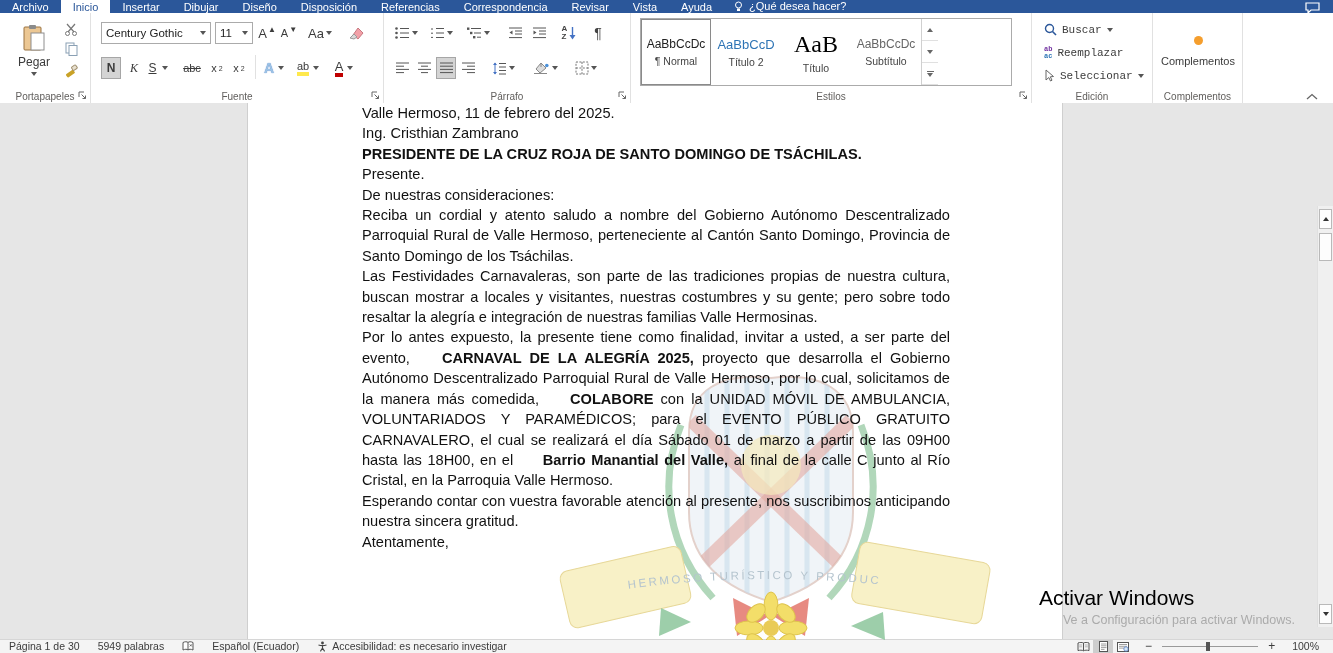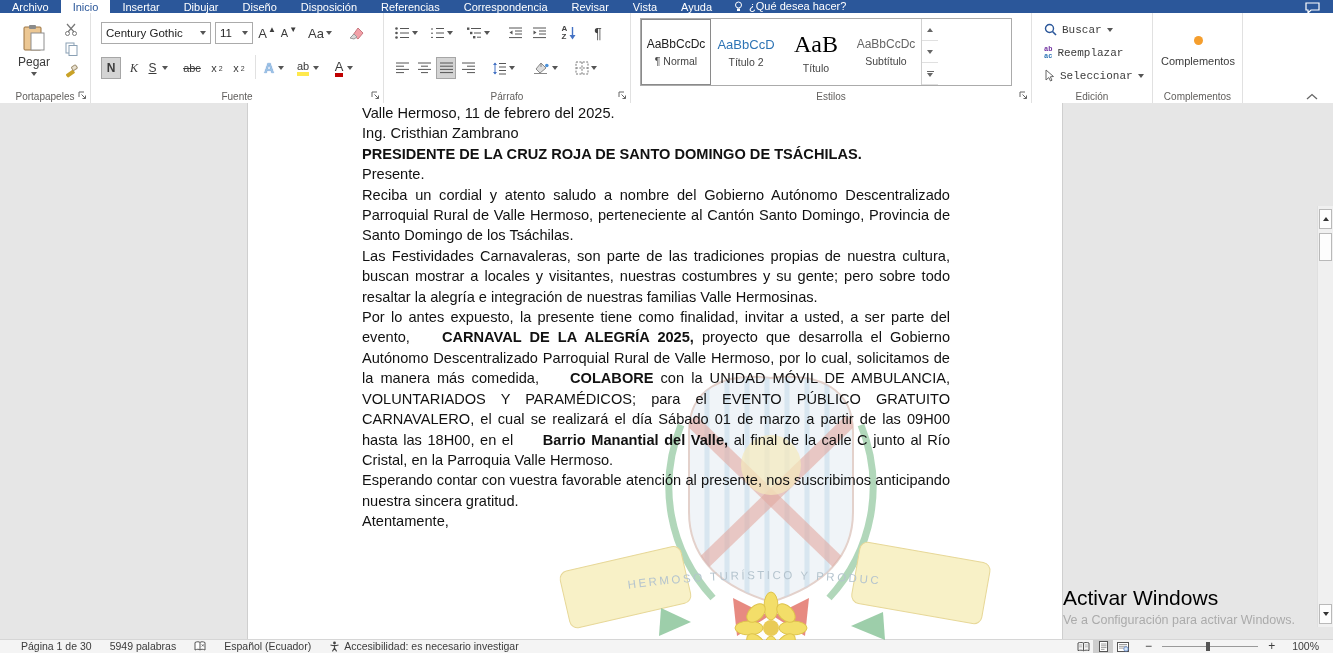--- a/index.html
+++ b/index.html
@@ -40,27 +40,27 @@
   .content p{margin:0;text-align:justify;}
   .dateline{margin-top:-13px;text-align:right;white-space:nowrap;}
   .b{font-weight:bold;margin-left:24px;}
   .recipient{margin-top:17px;}
   .salut{margin-top:27px;}
   .mt10{margin-top:10px;} .mt8{margin-top:8px;} .mt12{margin-top:12px;} .mt11{margin-top:11px;}
   .wm{position:absolute;left:293px;top:267px;z-index:1;opacity:.85;}
   
   .activate{position:absolute;right:38px;bottom:13px;text-align:left;color:#9a9a9a;z-index:5;}
   .activate .l1{font-size:21px;font-weight:300;color:#000000;}
-  .activate .l2{font-size:12.5px;color:#ababab;margin-top:3px;}
+  .activate .l2{font-size:12.5px;color:#ababab;margin-top:3px;margin-left:24px;}
   
   .vscroll{position:absolute;top:103px;right:0;width:15px;bottom:13px;background:#f0f0f0;border-left:1px solid #e0e0e0;}
   .sbtn{position:absolute;left:1px;width:13px;height:20px;background:#fdfdfd;border:1px solid #b9b9b9;box-sizing:border-box;display:flex;align-items:center;justify-content:center;}
   .sthumb{position:absolute;left:1px;width:13px;background:#fdfdfd;border:1px solid #b9b9b9;box-sizing:border-box;}
   
-  .statusbar{position:absolute;left:0;right:0;bottom:0;height:13px;background:#f4f4f4;border-top:1px solid #d6d6d6;font-size:10.5px;color:#3b3b3b;display:flex;align-items:center;overflow:hidden;padding-left:12px;}
+  .statusbar{position:absolute;left:0;right:0;bottom:0;height:13px;background:#f4f4f4;border-top:1px solid #d6d6d6;font-size:10.5px;color:#3b3b3b;display:flex;align-items:center;overflow:hidden;}
   .sitem{padding:0 9px;white-space:nowrap;display:flex;align-items:center;gap:4px;height:13px;line-height:13px;}
   .s-spacer{flex:1;}
   .viewbtn{width:20px;height:13px;display:flex;align-items:center;justify-content:center;}
   .viewbtn.sel{background:#cecece;}
   .ztrack{width:96px;height:1px;background:#9a9a9a;position:relative;margin:0 6px;}
   .zthumb{position:absolute;top:-4px;left:44px;width:4px;height:9px;background:#555;}
   svg{display:block;}
 </style>
 </head>
 <body>
@@ -448,20 +448,21 @@
         <text font-size="11.5" fill="#a8bac6" letter-spacing="2.5" font-family="Liberation Sans, sans-serif">
           <textPath href="#wmArc" startOffset="58">HERMOSO TURÍSTICO Y PRODUC</textPath>
         </text>
       </svg>
 
       <div class="content">
         <p class="dateline">Valle Hermoso, 11 de febrero del 2025.</p>
         <p class="recipient">Ing. Cristhian Zambrano</p>
         <p class="b">PRESIDENTE DE LA CRUZ ROJA DE SANTO DOMINGO DE TSÁCHILAS.</p>
         <p>Presente.</p>
+        <p class="salut">De nuestras consideraciones:</p>
         <p class="mt10">Reciba un cordial y atento saludo a nombre del Gobierno Autónomo Descentralizado Parroquial Rural de Valle Hermoso, perteneciente al Cantón Santo Domingo, Provincia de Santo Domingo de los Tsáchilas.</p>
         <p class="mt8">Las Festividades Carnavaleras, son parte de las tradiciones propias de nuestra cultura, buscan mostrar a locales y visitantes, nuestras costumbres y su gente; pero sobre todo resaltar la alegría e integración de nuestras familias Valle Hermosinas.</p>
         <p class="mt12"><span>Por lo antes expuesto, la presente tiene como finalidad, invitar a usted, a ser parte del evento, </span><span class="b">CARNAVAL DE LA ALEGRÍA 2025,</span><span> proyecto que desarrolla el Gobierno Autónomo Descentralizado Parroquial Rural de Valle Hermoso, por lo cual, solicitamos de la manera más comedida, </span><span class="b">COLABORE</span><span> con la UNIDAD MÓVIL DE AMBULANCIA, VOLUNTARIADOS Y PARAMÉDICOS; para el EVENTO PÚBLICO GRATUITO CARNAVALERO, el cual se realizará el día Sábado 01 de marzo a partir de las 09H00 hasta las 18H00, en el </span><span class="b">Barrio Manantial del Valle,</span><span> al final de la calle C junto al Río Cristal, en la Parroquia Valle Hermoso.</span></p>
         <p class="mt12">Esperando contar con vuestra favorable atención al presente, nos suscribimos anticipando nuestra sincera gratitud.</p>
         <p class="mt11">Atentamente,</p>
       </div>
     </div>
 
     <div class="activate">
       <div class="l1">Activar Windows</div>

